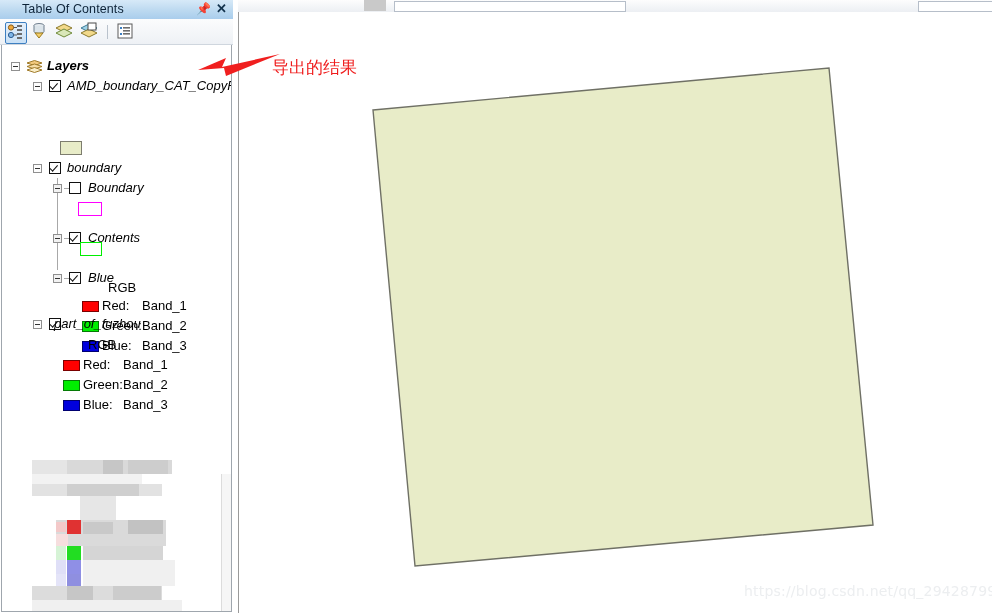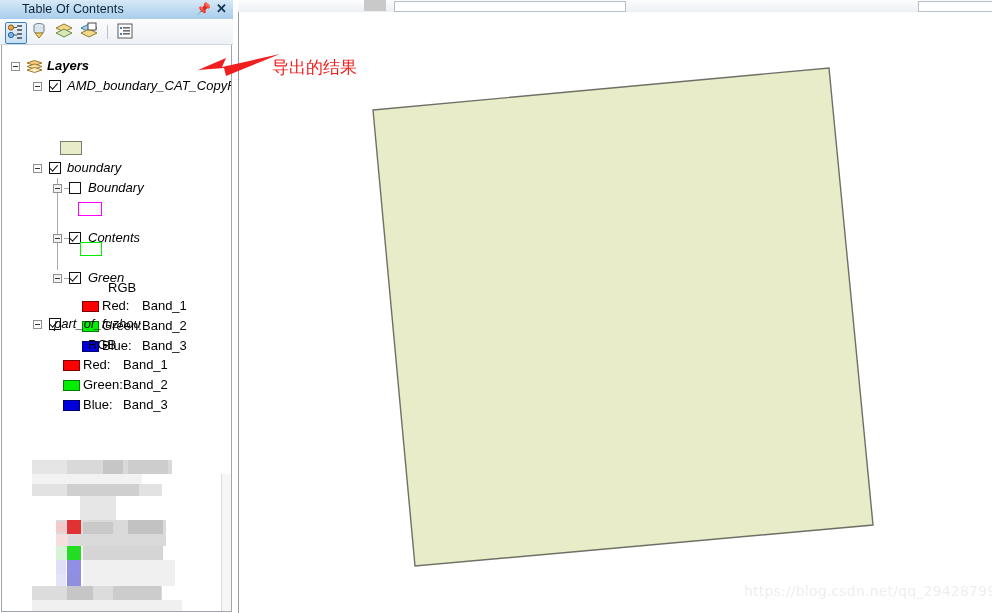--- a/index.html
+++ b/index.html
@@ -346,21 +346,21 @@
       <span class="expander" style="left:51px; top:6px; background:#f2f2f2;"></span>
       <span class="chk on" style="left:67px; top:4px;"></span>
       <span class="txt" style="position:absolute; left:86px; top:0;">Contents</span>
     </div>
     <div class="swatch" style="left:78px; top:197px; width:22px; height:14px; background:#ffffff; border:1.5px solid #00ee00;"></div>
 
     <div class="tline-h" style="left:62px; top:233px; width:8px;"></div>
     <div class="row" style="left:0; top:223px;">
       <span class="expander" style="left:51px; top:6px; background:#f2f2f2;"></span>
       <span class="chk on" style="left:67px; top:4px;"></span>
-      <span class="txt" style="position:absolute; left:86px; top:0;">Green</span>
+      <span class="txt" style="position:absolute; left:86px; top:0;">Blue</span>
     </div>
 
     <div class="bandlabel" style="left:106px; top:235px;">RGB</div>
 
     <div class="swatch" style="left:80px; top:256px; width:17px; height:11px; background:#ff0000; border:1px solid #7a0000;"></div>
     <div class="bandlabel" style="left:100px; top:253px;">Red:</div>
     <div class="bandname" style="left:140px; top:253px;">Band_1</div>
 
     <div class="swatch" style="left:80px; top:276px; width:17px; height:11px; background:#00ee00; border:1px solid #067a06;"></div>
     <div class="bandlabel" style="left:100px; top:273px;">Green:</div>

